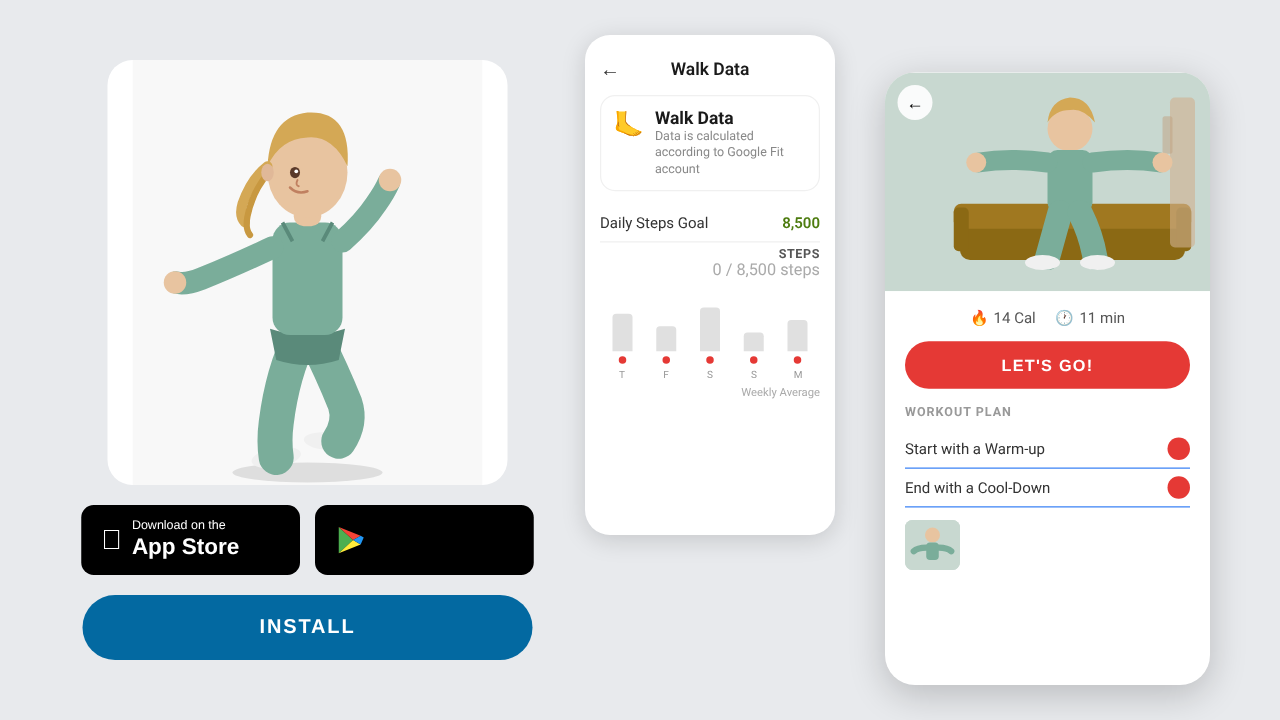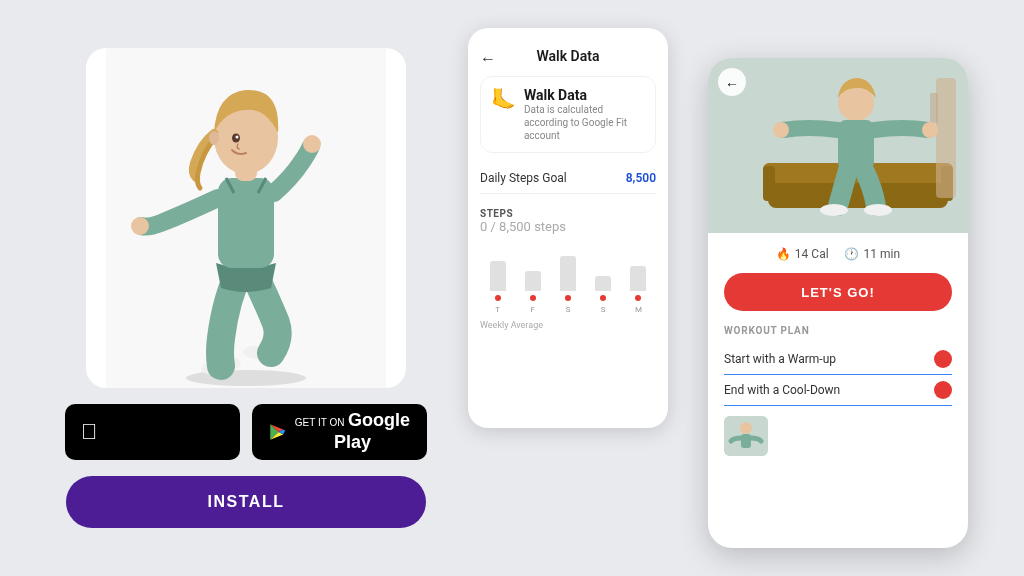--- a/index.html
+++ b/index.html
@@ -89,21 +89,21 @@
       display: flex;
       align-items: center;
       gap: 8px;
       width: 175px;
       height: 56px;
       cursor: pointer;
       border: none;
     }
 
     .install-btn {
-      background: #4c1d95;
+      background: #0369a1;
       border: none;
       border-radius: 30px;
       width: 360px;
       height: 52px;
       color: #ffffff;
       font-size: 16px;
       font-weight: 700;
       letter-spacing: 1.5px;
       cursor: pointer;
     }
@@ -177,36 +177,37 @@
       color: #888;
       line-height: 1.3;
     }
 
     .steps-goal-row {
       display: flex;
       justify-content: space-between;
       align-items: center;
       padding: 8px 0;
       border-bottom: 1px solid #f0f0f0;
-      margin-bottom: 14px;
+      margin-bottom: 4px;
     }
 
     .steps-goal-label {
       font-size: 12px;
       color: #333;
     }
 
     .steps-goal-value {
       font-size: 12px;
       font-weight: 600;
-      color: #1d4ed8;
+      color: #4d7c0f;
     }
 
     .steps-section {
       margin-top: 0;
+      text-align: right;
     }
 
     .steps-title {
       font-size: 10px;
       font-weight: 700;
       color: #555;
       letter-spacing: 0.5px;
     }
 
     .steps-subtitle {
@@ -462,33 +463,33 @@
 
         <path d="M132 96 Q130 100 133 101" stroke="#c08060" stroke-width="1.5" fill="none" stroke-linecap="round"></path>
 
         <ellipse cx="108" cy="90" rx="5" ry="7" fill="#e0b898"></ellipse>
       </svg>
     </div>
 
     <div class="store-buttons">
       <button class="app-store-btn">
         <span class="apple-icon"></span>
+        <div class="btn-text-group">
+          <span class="btn-small-text">Download on the</span>
+          <span class="btn-large-text">App Store</span>
+        </div>
       </button>
 
       <button class="google-play-btn">
         <svg class="play-icon" viewBox="0 0 24 24" xmlns="http://www.w3.org/2000/svg">
           <path d="M3 1.5L14.5 12 3 22.5V1.5z" fill="#4CAF50"></path>
           <path d="M3 1.5L14.5 12 20.5 8.5 3 1.5z" fill="#F44336"></path>
           <path d="M3 22.5L14.5 12 20.5 15.5 3 22.5z" fill="#FFEB3B"></path>
           <path d="M14.5 12L20.5 8.5 23 10 20.5 15.5 14.5 12z" fill="#2196F3"></path>
         </svg>
-        <div class="btn-text-group">
-          <span class="btn-small-text">GET IT ON</span>
-          <span class="btn-large-text">Google Play</span>
-        </div>
       </button>
     </div>
 
     <button class="install-btn">INSTALL</button>
   </div>
 
   <div class="right-section">
 
     <div class="phone-back">
       <div class="phone-header">

